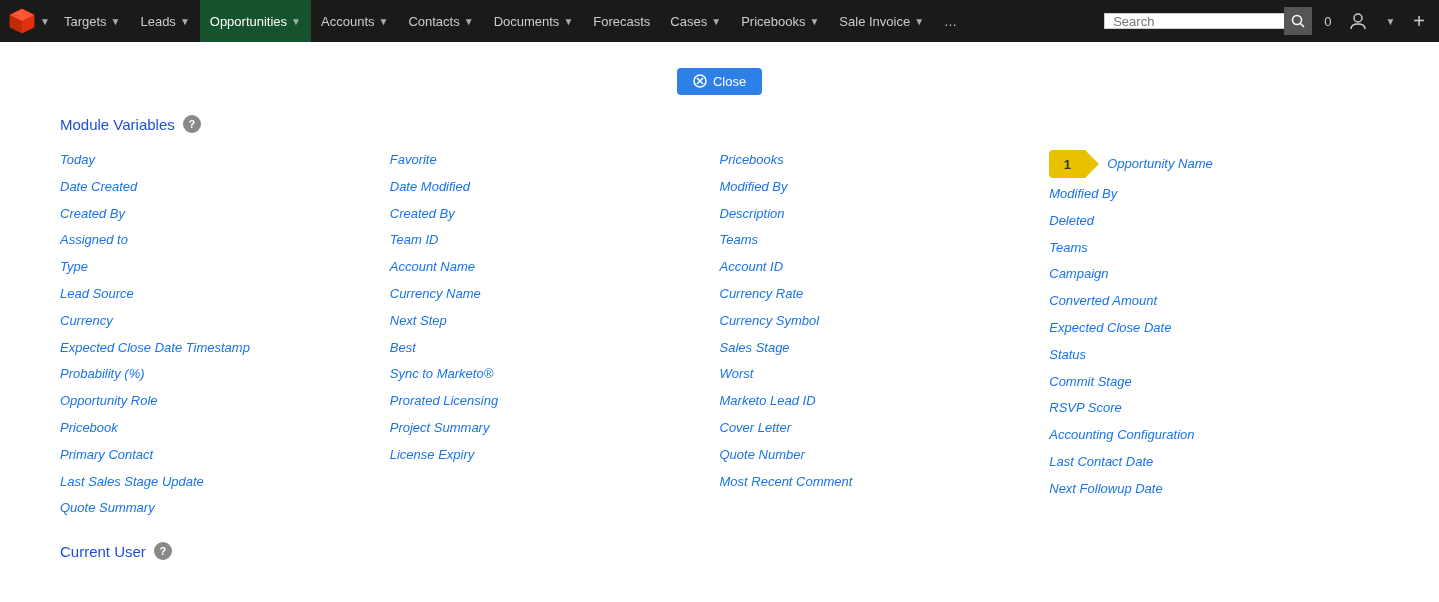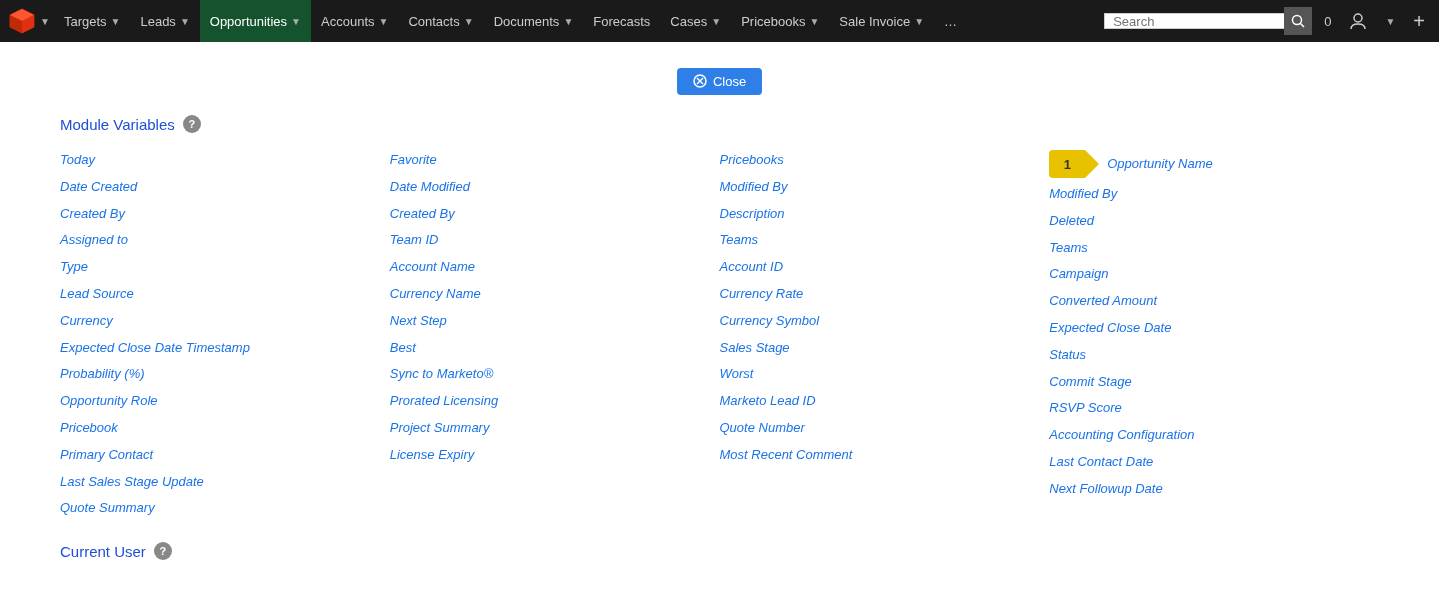--- a/index.html
+++ b/index.html
@@ -306,20 +306,21 @@
         <a class="var-link">Pricebooks</a>
         <a class="var-link">Modified By</a>
         <a class="var-link">Description</a>
         <a class="var-link">Teams</a>
         <a class="var-link">Account ID</a>
         <a class="var-link">Currency Rate</a>
         <a class="var-link">Currency Symbol</a>
         <a class="var-link">Sales Stage</a>
         <a class="var-link">Worst</a>
         <a class="var-link">Marketo Lead ID</a>
+        <a class="var-link">Cover Letter</a>
         <a class="var-link">Quote Number</a>
         <a class="var-link">Most Recent Comment</a>
       </div>
       <div class="col-group">
         <div class="callout-row">
           <div class="callout-number">1</div>
           <a class="var-link" style="margin-left: 22px;">Opportunity Name</a>
         </div>
         <a class="var-link">Modified By</a>
         <a class="var-link">Deleted</a>

